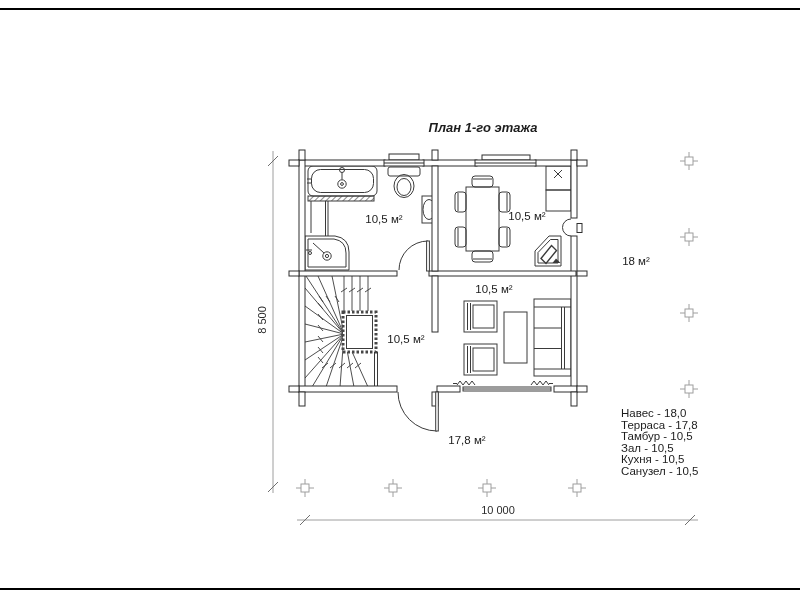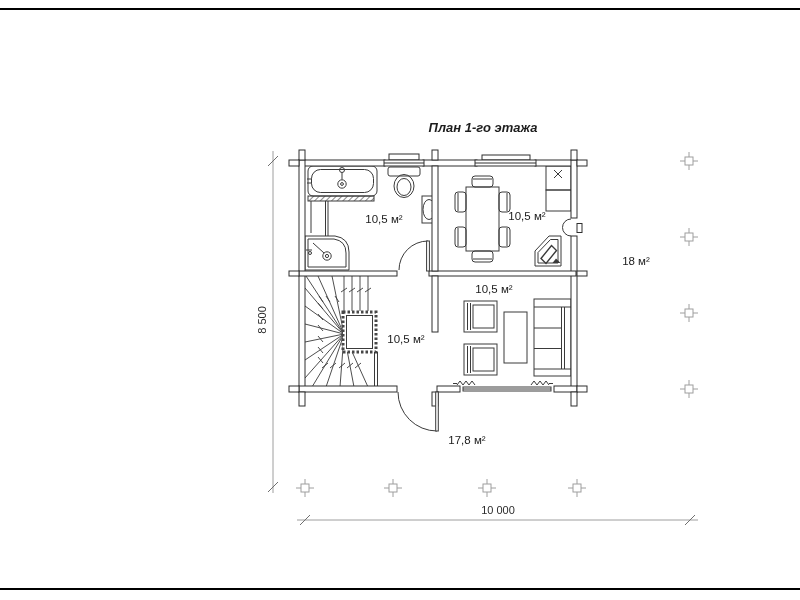--- a/index.html
+++ b/index.html
@@ -277,13 +277,21 @@
     <g text-anchor="middle">
       <text x="384" y="223">10,5 м²</text>
       <text x="527" y="220">10,5 м²</text>
       <text x="494" y="293">10,5 м²</text>
       <text x="406" y="343">10,5 м²</text>
       <text x="467" y="444">17,8 м²</text>
       <text x="636" y="265">18 м²</text>
     </g>
   </svg>
 
+  <div class="legend">
+    <div>Навес - 18,0</div>
+    <div>Терраса - 17,8</div>
+    <div>Тамбур - 10,5</div>
+    <div>Зал - 10,5</div>
+    <div>Кухня - 10,5</div>
+    <div>Санузел - 10,5</div>
+  </div>
 </div>
 
 </body></html>

